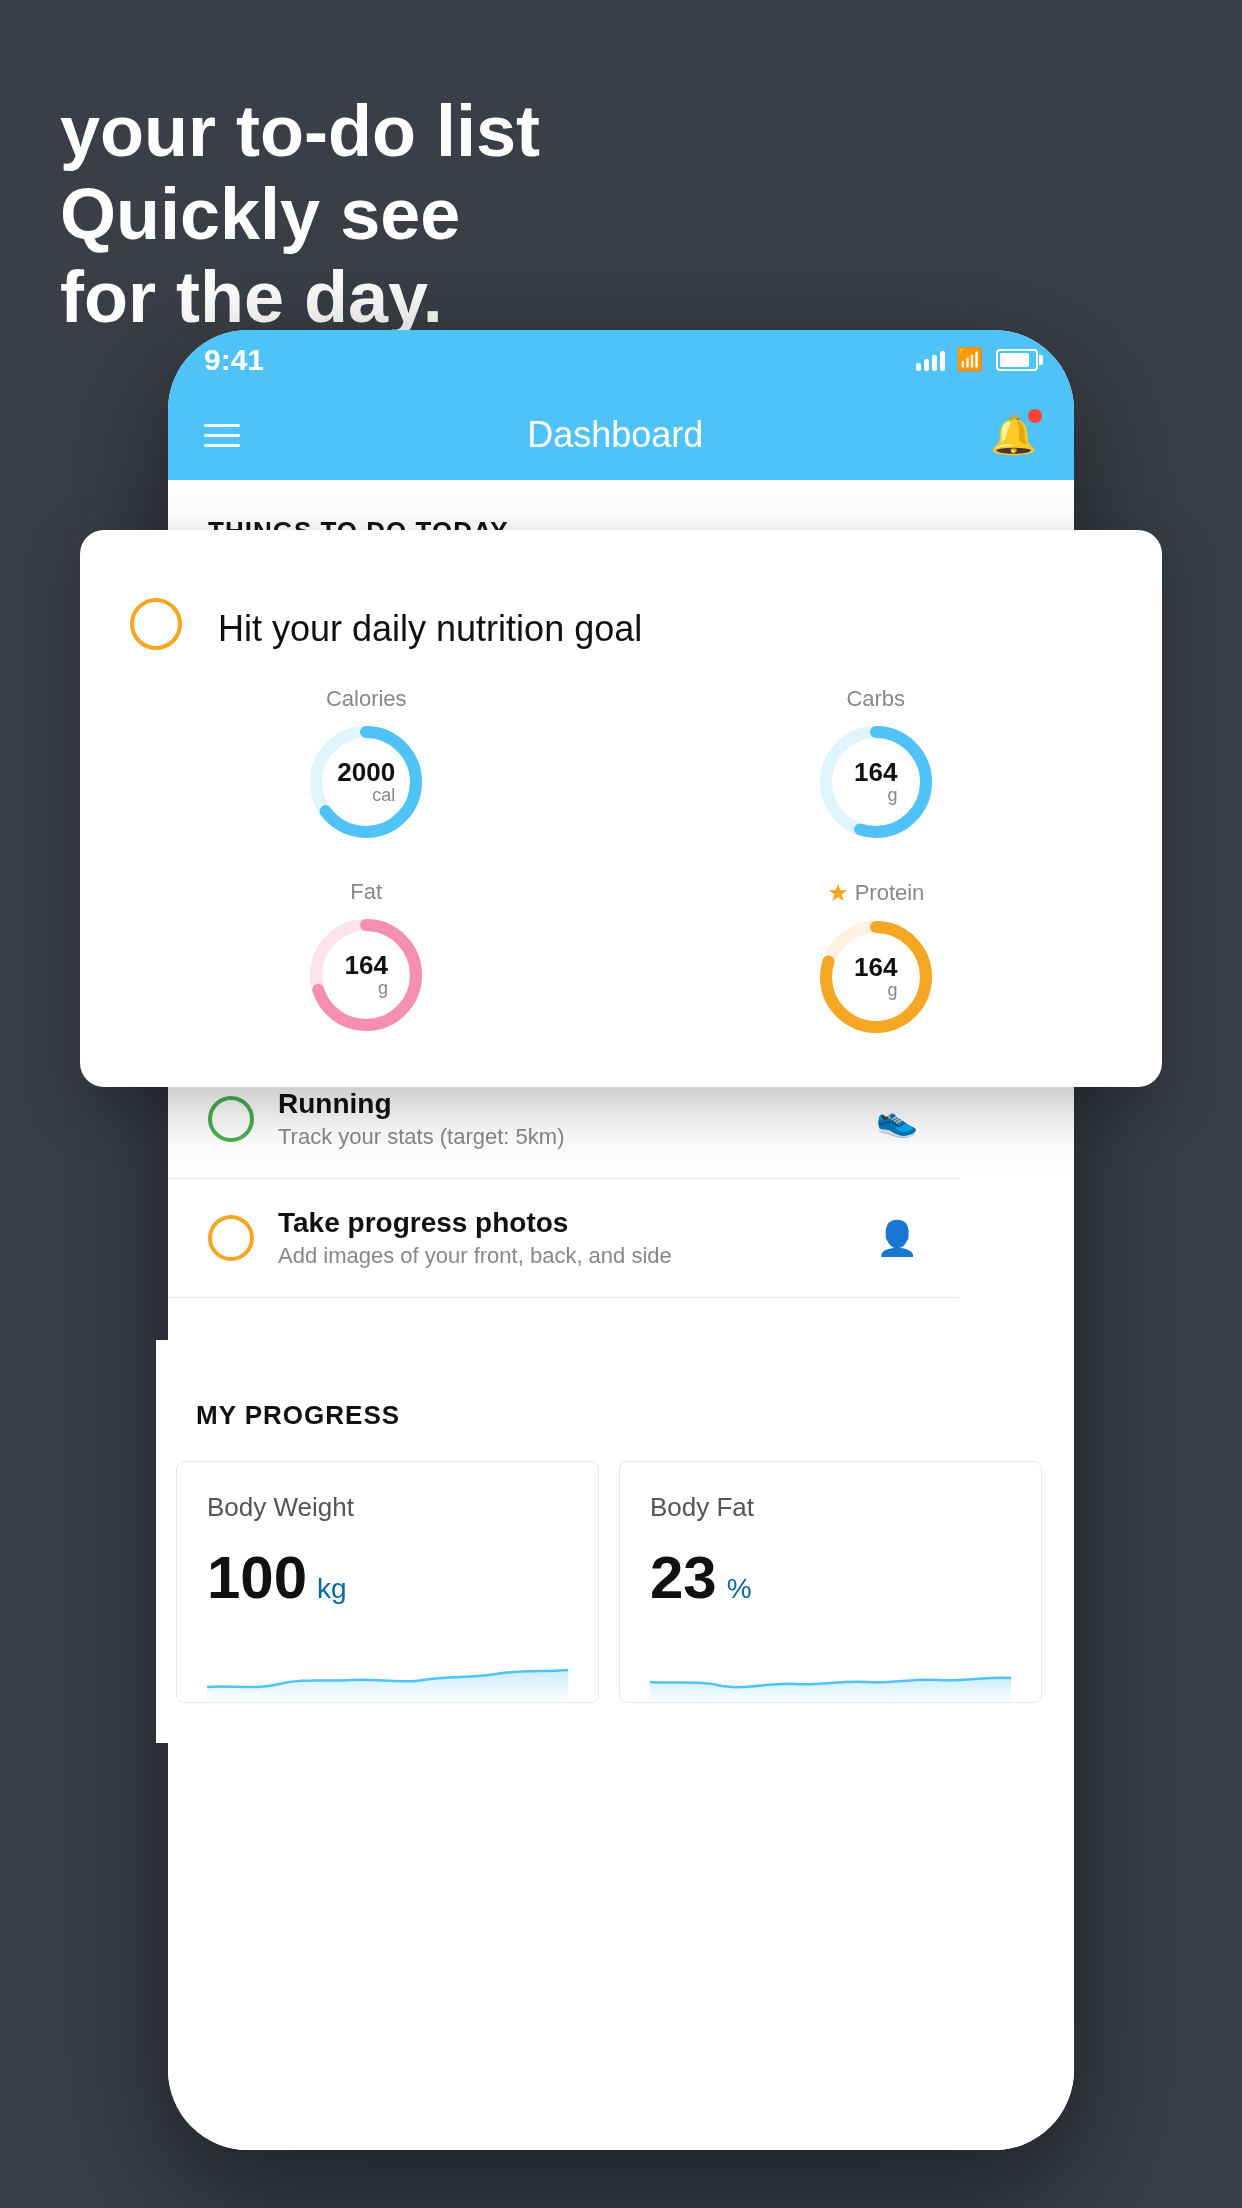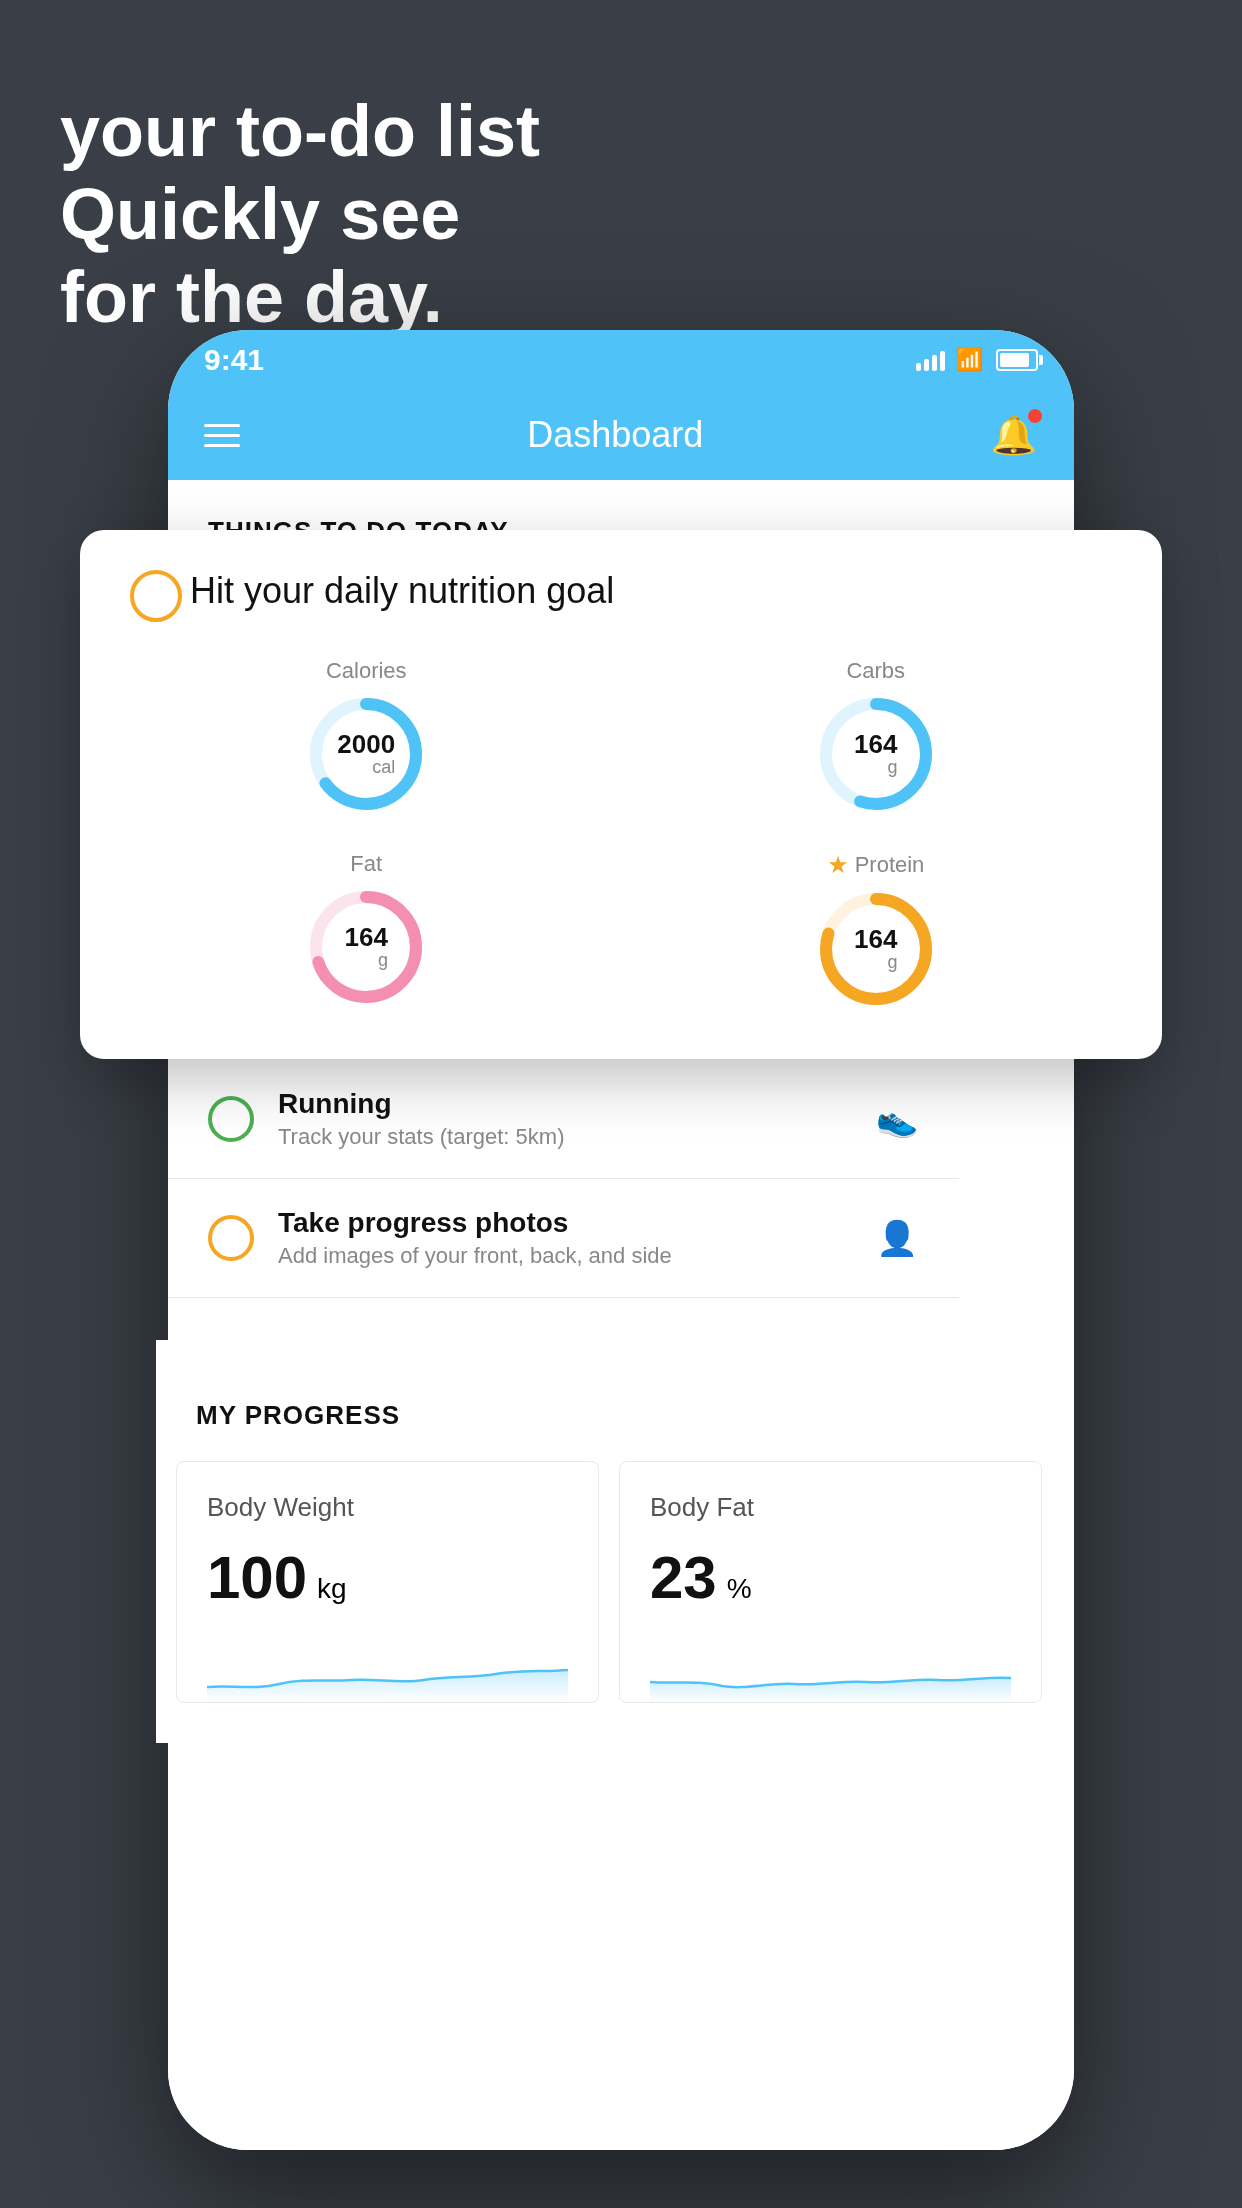--- a/index.html
+++ b/index.html
@@ -164,23 +164,24 @@
       left: 80px;
       width: 1082px;
       background: white;
       border-radius: 24px;
       box-shadow: 0 20px 60px rgba(0,0,0,0.25);
       padding: 40px 50px 50px;
       z-index: 10;
     }
     .card-title-row {
       display: flex;
-      align-items: flex-start;
-      gap: 8px;
+      align-items: flex-end;
+      gap: 36px;
       margin-bottom: 36px;
+      margin-top: 28px;
     }
     .circle-check {
       width: 52px;
       height: 52px;
       border-radius: 50%;
       border: 4px solid #f5a623;
       flex-shrink: 0;
     }
     .card-title {
       font-size: 36px;
@@ -325,21 +326,21 @@
       gap: 10px;
       margin-bottom: 30px;
     }
     .progress-number {
       font-size: 60px;
       font-weight: 700;
       color: #111;
     }
     .progress-unit {
       font-size: 28px;
-      color: #000000;
+      color: #0369a1;
     }
     .progress-chart {
       height: 60px;
       position: relative;
       overflow: hidden;
     }
     .progress-chart svg {
       width: 100%;
       height: 100%;
     }

